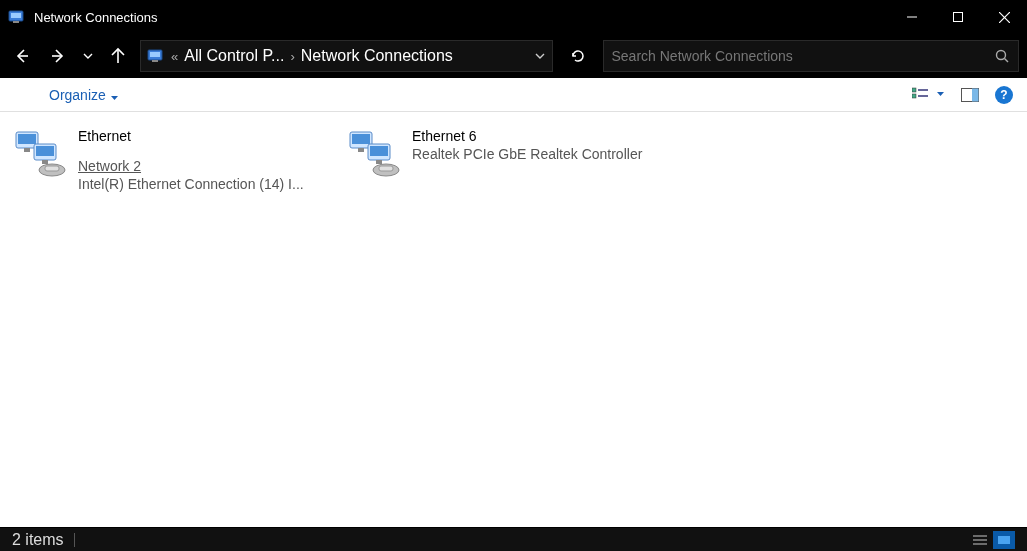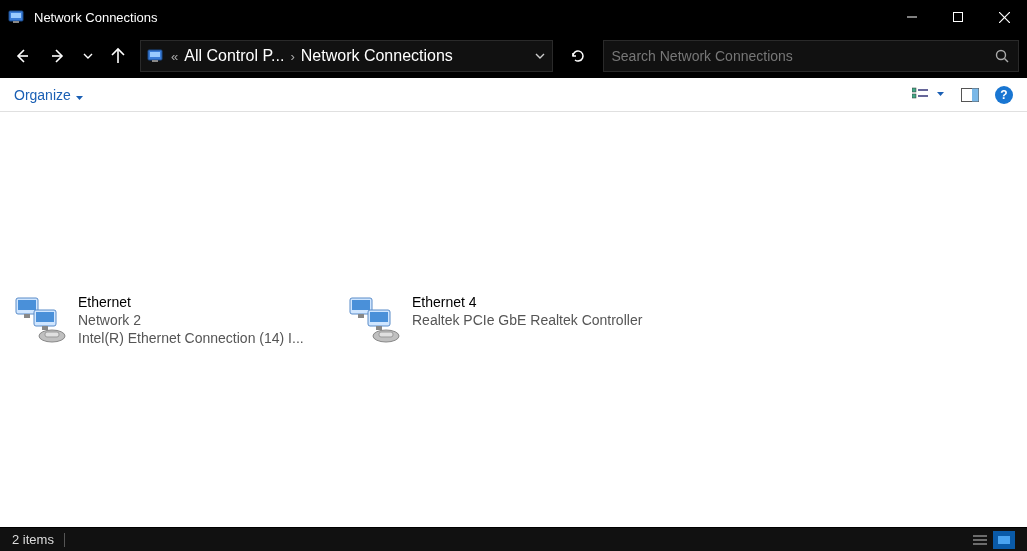--- a/index.html
+++ b/index.html
@@ -85,60 +85,60 @@
       height: 34px;
       background: #fff;
       border-bottom: 1px solid #e0e0e0;
       display: flex;
       align-items: center;
       padding: 0 14px;
     }
     .organize {
       color: #1a5fb4;
       font-size: 14px;
-      display:flex; align-items:flex-end; gap:4px;
+      display:flex; align-items:flex-end; gap:4px;margin-left:35px;
     }
     .toolbar-spacer { flex: 1; }
     .toolbar-right { display:flex; align-items:center; gap:16px; color:#555; }
     .help-icon {
       width:18px; height:18px; border-radius:50%;
       background:#1976d2; color:#fff;
       display:flex; align-items:center; justify-content:center;
       font-size:12px; font-weight:bold;
     }
 
     .content {
       flex: 1;
       background: #fff;
       padding: 12px 8px;
       display: flex;
       gap: 16px;
-      align-items: center;
+      align-items: flex-start;
       overflow: hidden;
     }
     .item {
       width: 318px;
       display: flex;
       gap: 10px;
       padding: 4px;
       align-items: flex-start;
     }
     .item-icon { flex: 0 0 56px; height: 52px; }
     .item-text { flex: 1; min-width: 0; }
     .item-name { color: #000; font-size: 14px; }
-    .item-line2 { color: #555; font-size: 14px; margin-top: 2px;}
+    .item-line2 { color: #555; font-size: 14px; margin-top: 14px; text-decoration: underline;}
     .item-line3 { color: #555; font-size: 14px; margin-top: 2px; white-space: nowrap; overflow: hidden; text-overflow: ellipsis; }
 
     .statusbar {
       height: 24px;
       background: #111;
       color: #ddd;
       display:flex; align-items:center;
       padding: 0 12px;
-      font-size: 13px;
+      font-size: 16px;
       border-top: 1px solid #000;
     }
     .status-divider { width:1px; height:14px; background:#555; margin-left:10px; }
     .status-spacer { flex:1; }
     .view-mode-btns { display:flex; gap:2px; }
     .vm-btn { width:22px; height:18px; display:flex; align-items:center; justify-content:center; }
 
     svg { display:block; }
   </style>
 </head>
@@ -295,21 +295,21 @@
         <rect x="6" y="6" width="18" height="10" fill="#4a90d9"></rect>
         <rect x="12" y="20" width="6" height="4" fill="#888"></rect>
         <rect x="22" y="16" width="22" height="16" rx="2" fill="#d0e6ff" stroke="#5a8cc8"></rect>
         <rect x="24" y="18" width="18" height="10" fill="#4a90d9"></rect>
         <rect x="30" y="32" width="6" height="4" fill="#888"></rect>
         <ellipse cx="40" cy="42" rx="13" ry="6" fill="#c0c0c0" stroke="#888"></ellipse>
         <rect x="33" y="38" width="14" height="5" rx="2" fill="#e0e0e0" stroke="#999"></rect>
       </svg>
     </div>
     <div class="item-text">
-      <div class="item-name">Ethernet 4</div>
+      <div class="item-name">Ethernet 6</div>
       <div class="item-line3">Realtek PCIe GbE Realtek Controller</div>
     </div>
   </div>
 </div>
 
 <div class="statusbar">
   <span>2 items</span>
   <div class="status-divider"></div>
   <div class="status-spacer"></div>
   <div class="view-mode-btns">

